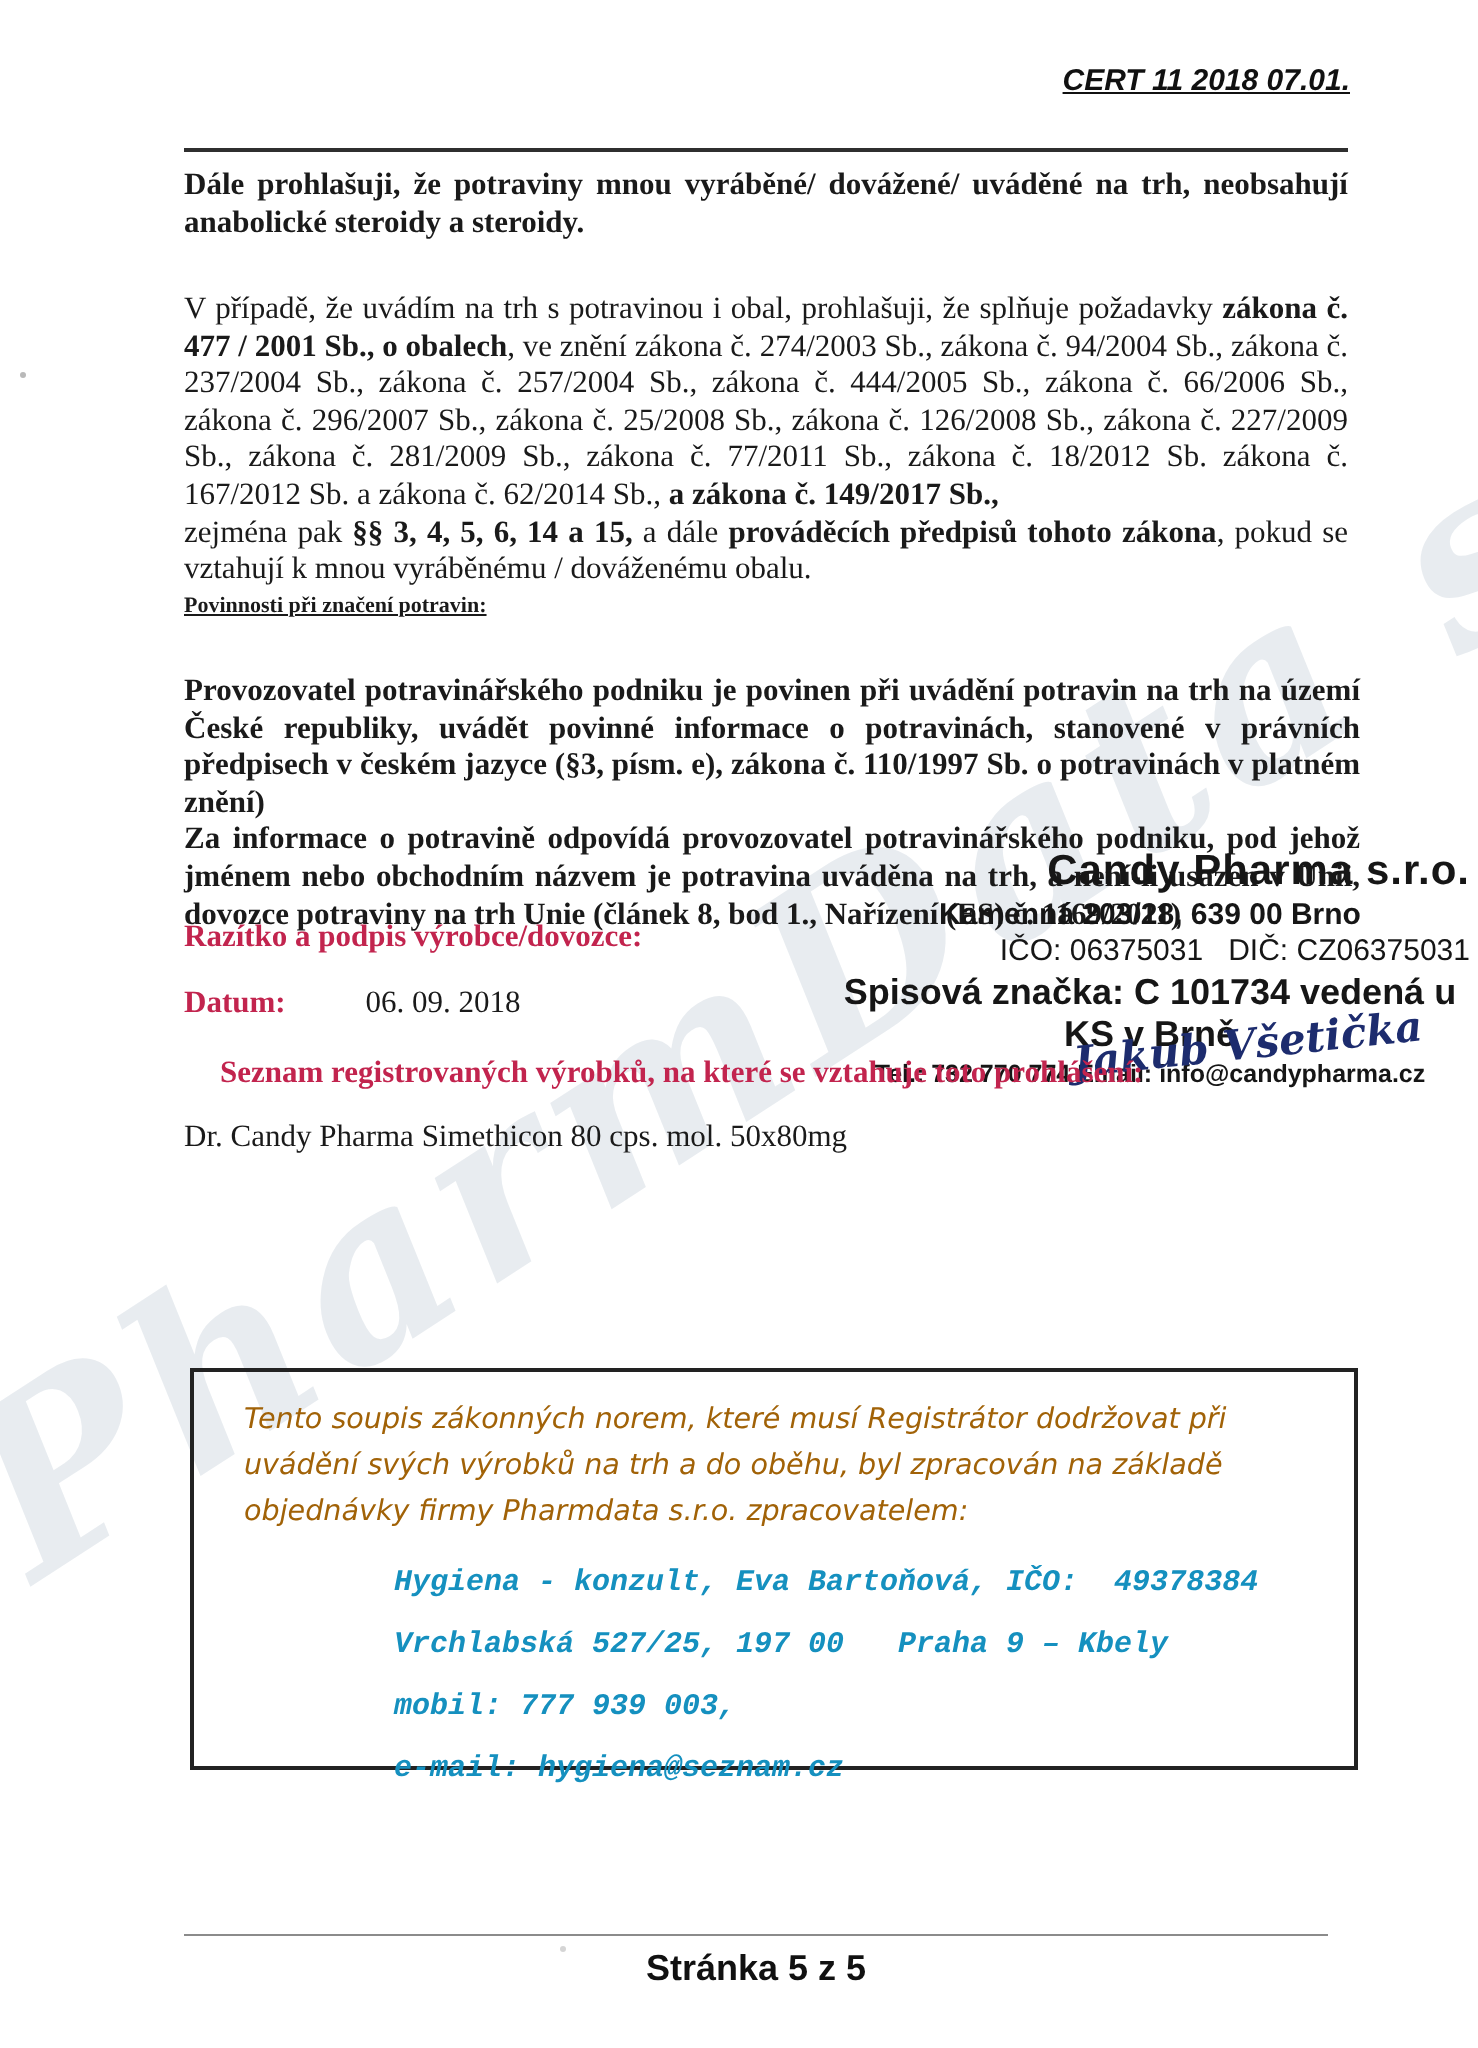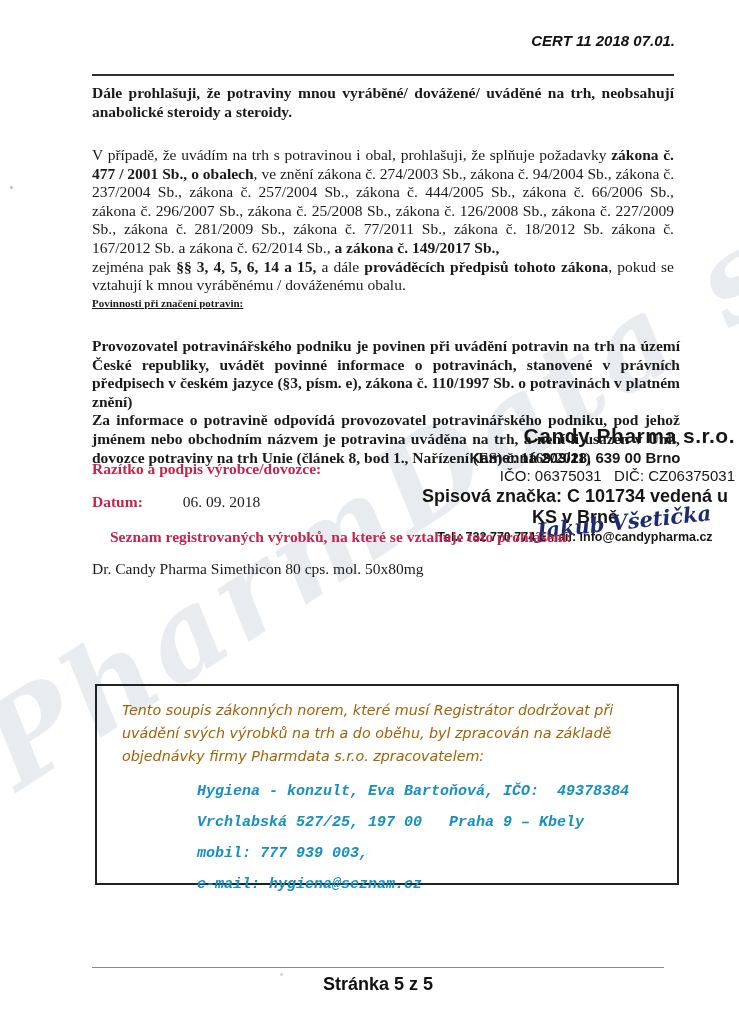--- a/index.html
+++ b/index.html
@@ -25,21 +25,21 @@
     transform: rotate(-33deg);
     white-space: nowrap;
     pointer-events: none;
     user-select: none;
   }
 
   .cert-ref {
     top: 32px; right: 64px;
     font-family: "Liberation Sans", sans-serif;
     font-style: italic; font-weight: bold;
-    font-size: 15px; color: #111;
+    font-size: 15px; color: #111; text-decoration: underline;
   }
   .top-rule {
     top: 74px; left: 92px; width: 582px; height: 2px;
     background: #2f2f2f;
   }
   .para {
     left: 92px; width: 582px;
     font-size: 15.5px; line-height: 18.6px;
     margin: 0; text-align: justify;
   }

